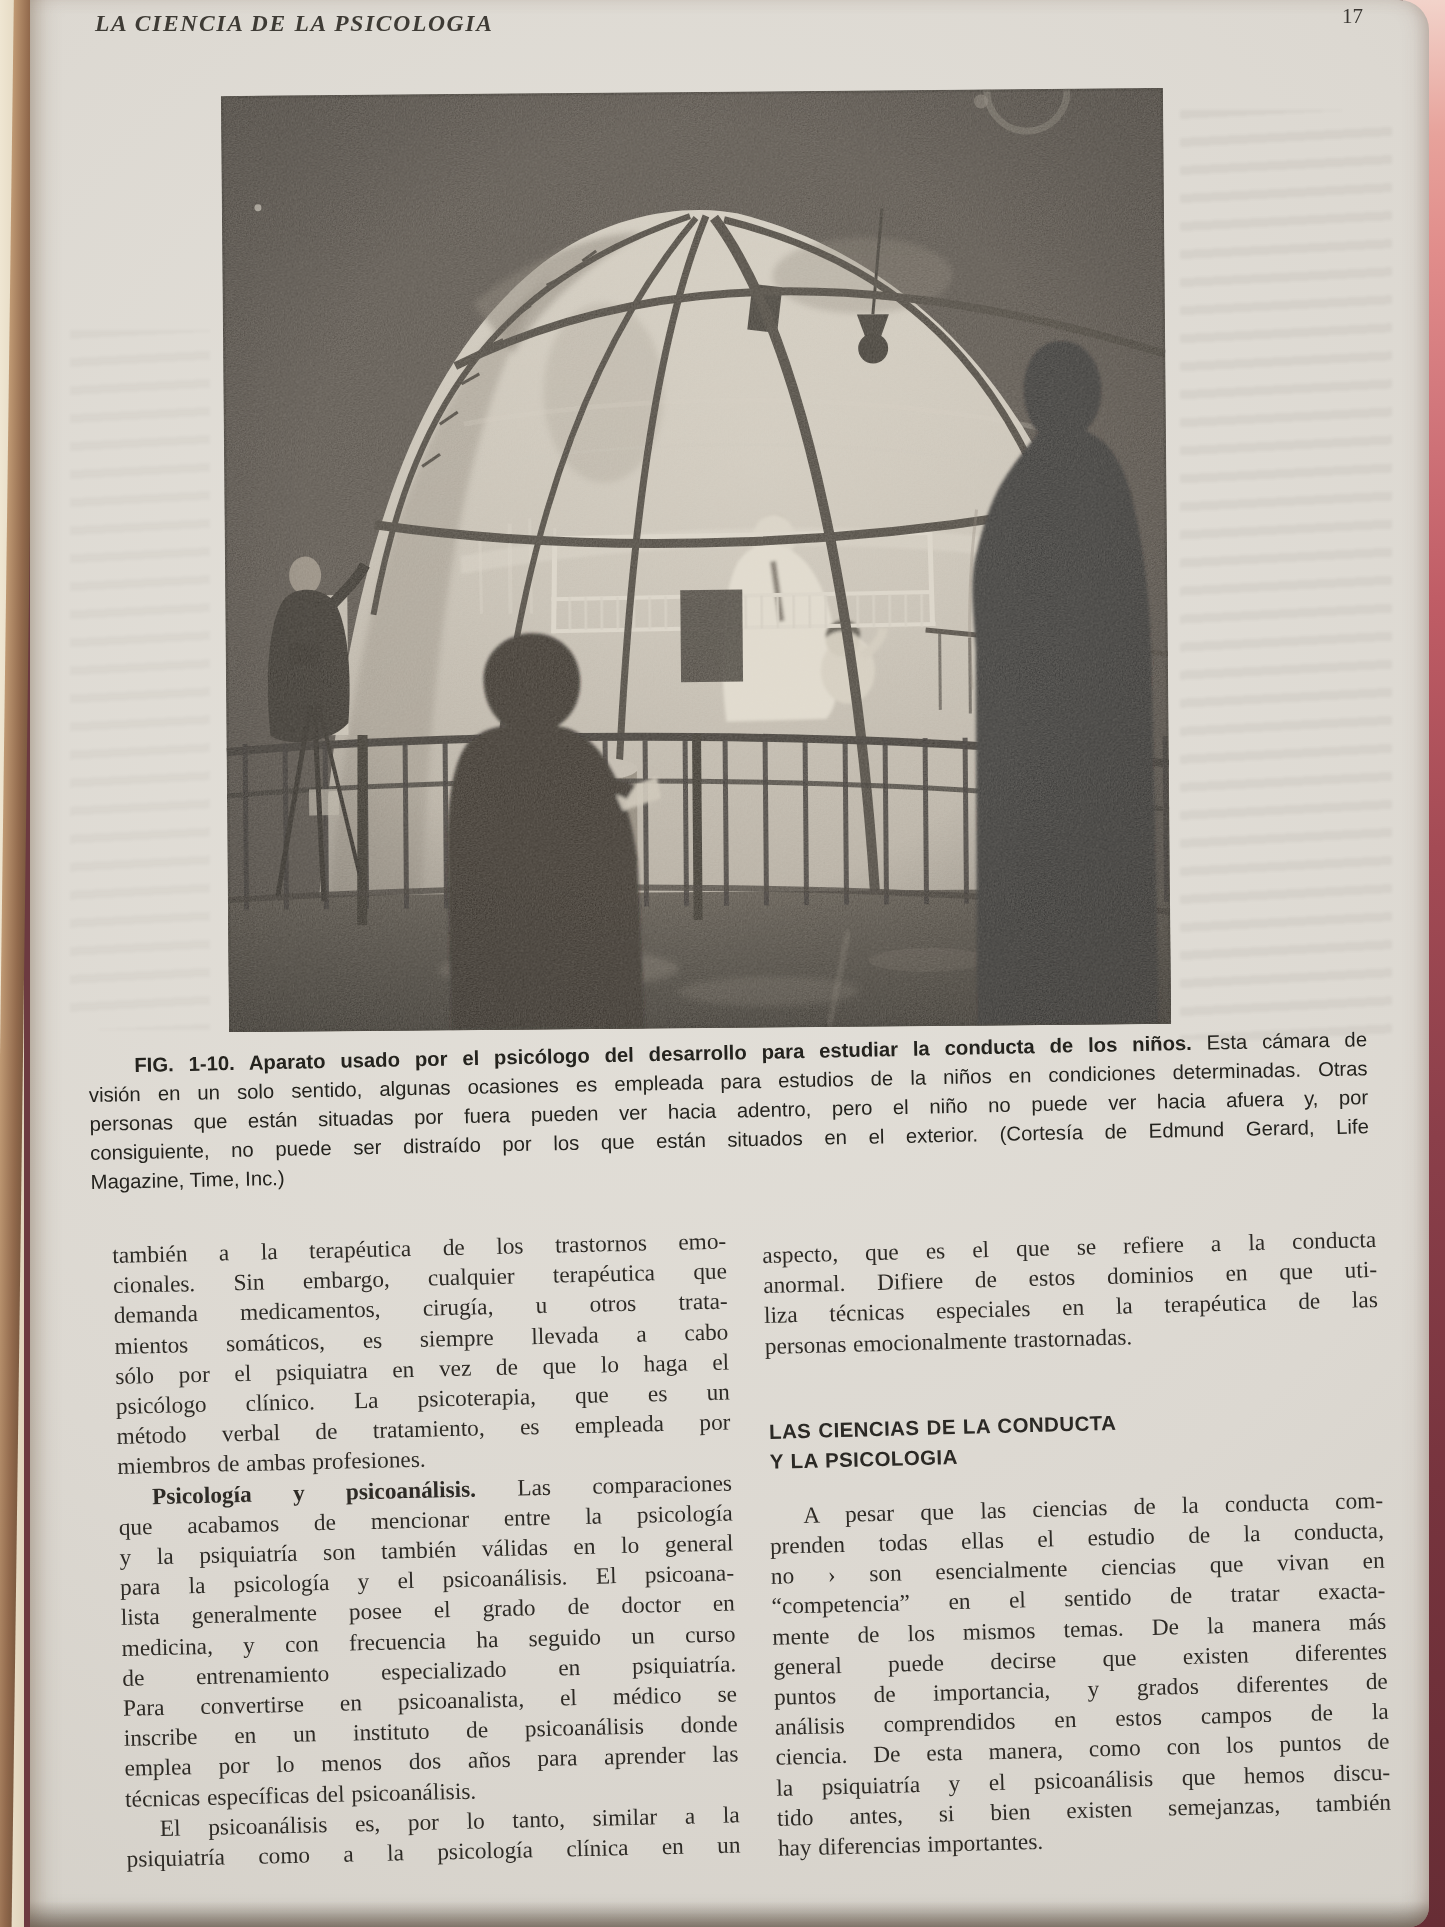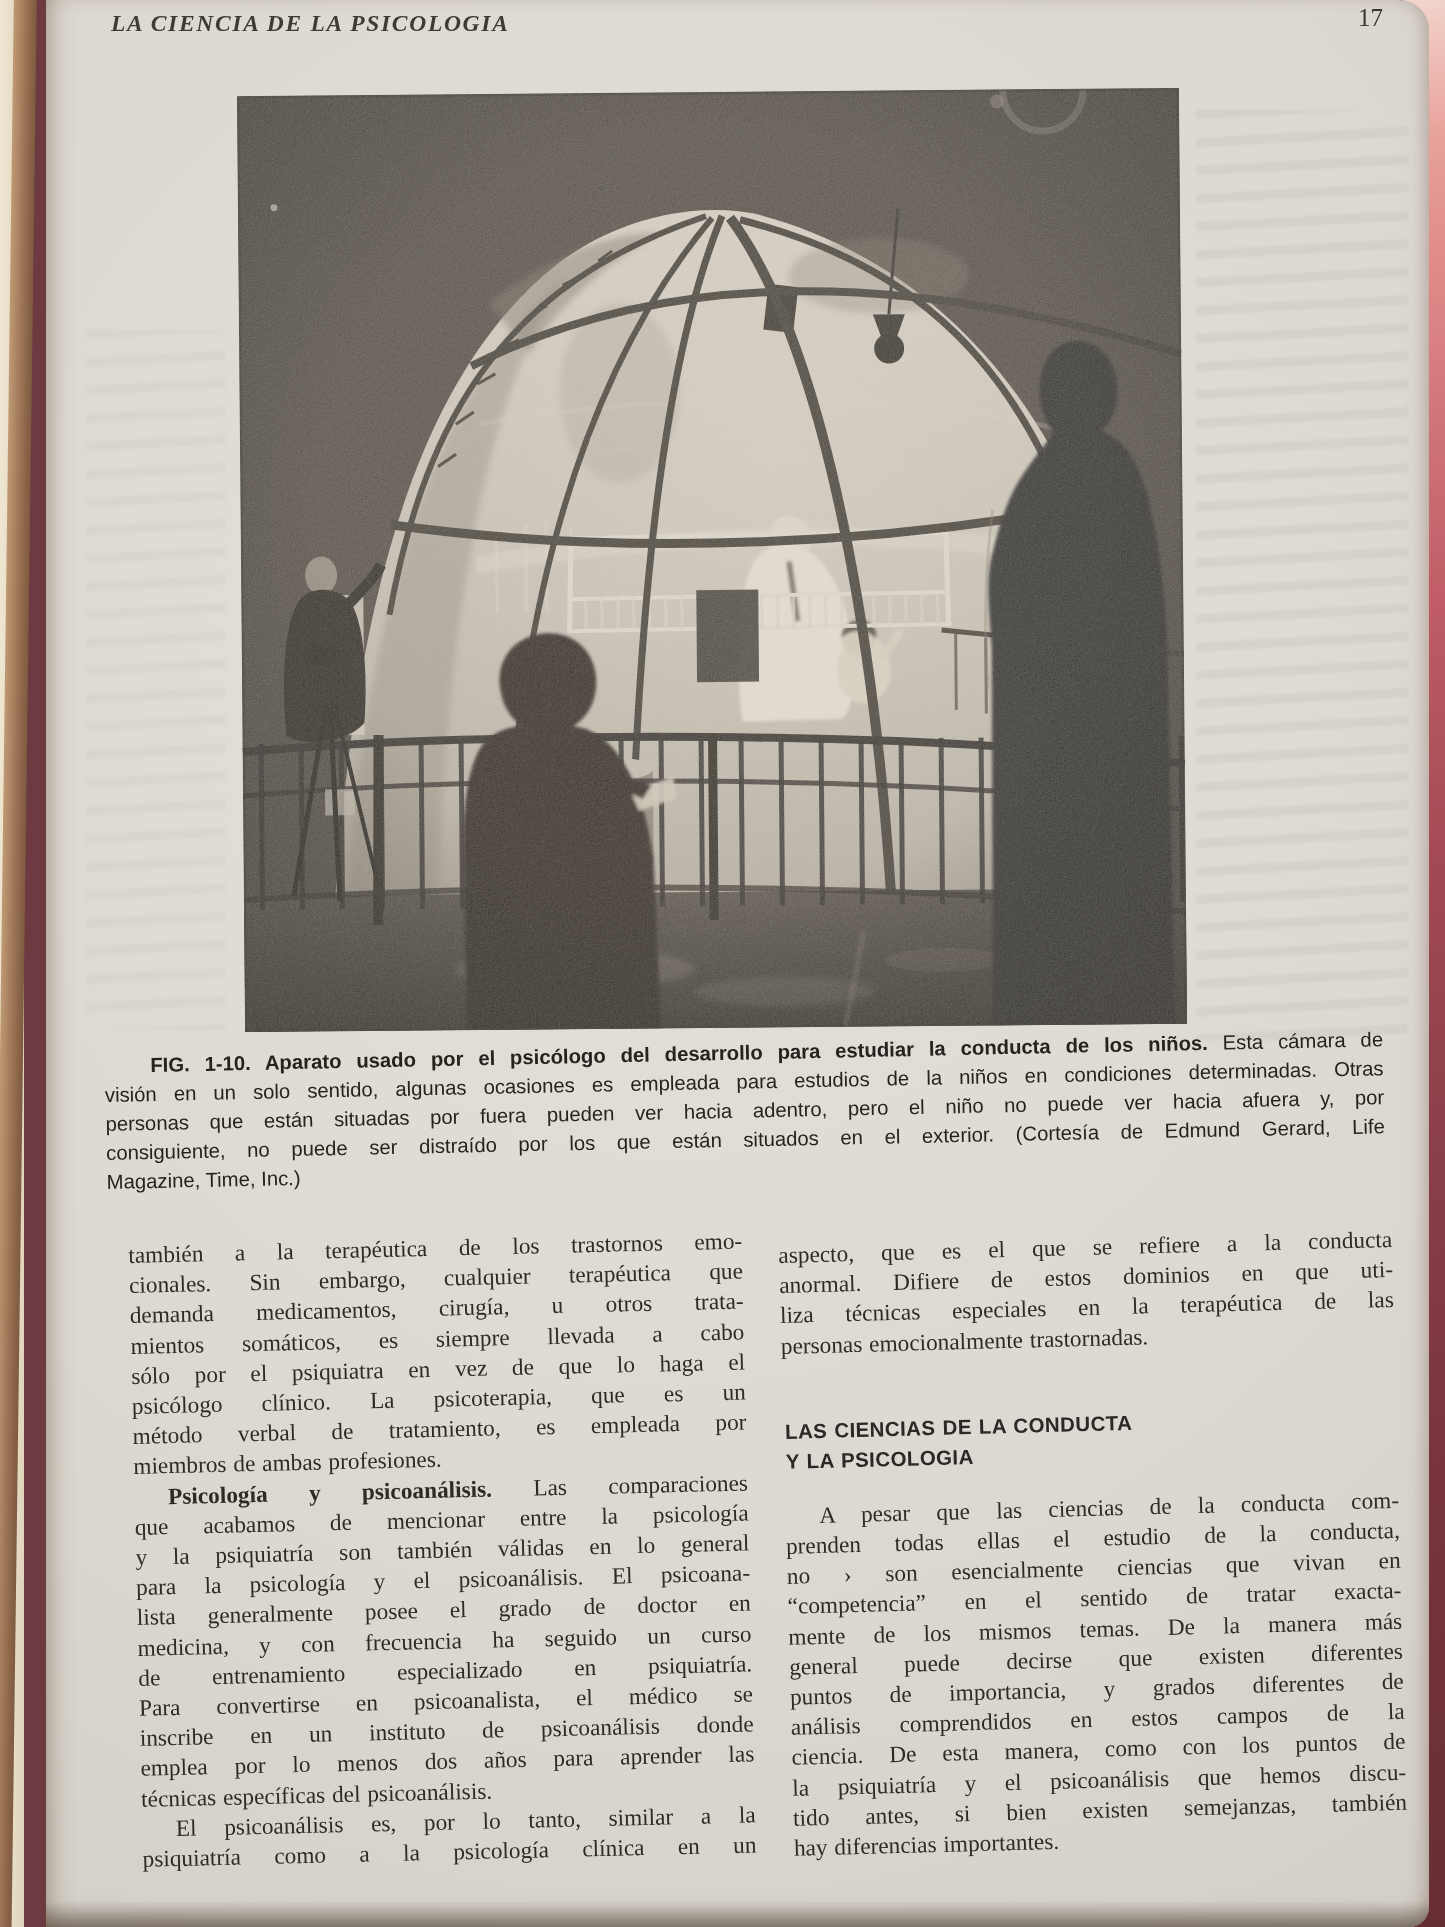--- a/index.html
+++ b/index.html
@@ -16,29 +16,29 @@
     background:linear-gradient(90deg,#c09a74,#91694c 70%,#7d5a40);
     transform:rotate(0.75deg);transform-origin:top left;}
   .speck{position:absolute;left:750px;top:4px;width:9px;height:14px;background:#3a3632;
     border-radius:50%;opacity:.7;}
   
   .sheet{position:absolute;left:30px;top:0;right:16px;bottom:0;
     background:radial-gradient(120% 90% at 45% 35%, #e4e1da 0%, #dcd8d1 55%, #d0ccc4 100%);
     border-radius:0 30px 20px 0;
     box-shadow: inset 18px 0 26px -14px rgba(120,95,70,.45),
                 inset -14px 0 22px -12px rgba(120,80,70,.35),
-                inset 0 -18px 24px -12px rgba(80,65,50,.45); margin-left: 16px;}
+                inset 0 -18px 24px -12px rgba(80,65,50,.45);}
   .ghost{position:absolute;opacity:.10;filter:blur(1.6px);
     background:repeating-linear-gradient(177deg, rgba(70,64,56,.55) 0 9px, rgba(70,64,56,0) 9px 28px);}
   .ghost-right{left:1150px;top:110px;width:212px;height:930px;}
   .ghost-left{left:40px;top:330px;width:140px;height:700px;opacity:.07;}
   .running-header{position:absolute;left:0;top:0;width:100%;height:60px;}
   .running-title{position:absolute;left:65px;top:10px;font-style:italic;font-weight:600;
     font-size:23.5px;letter-spacing:1.7px;color:#3e3b35;}
-  .page-number{position:absolute;left:1312px;top:4px;font-size:25px;color:#3a3733;}
+  .page-number{position:absolute;left:1312px;top:4px;font-size:21px;color:#3a3733;}
   .photo{position:absolute;left:195px;top:92px;width:942px;height:936px;
     transform:rotate(-0.5deg);}
   .photo svg{display:block;width:100%;height:100%;}
   .caption{position:absolute;left:58px;top:1052px;width:1279px;
     transform:rotate(-1.2deg);transform-origin:left top;
     font-family:"Liberation Sans",sans-serif;font-size:20.3px;line-height:29px;color:#24231e;}
   .cap-first{text-indent:46px;}
   .cap-bold{font-weight:700;}
   .cap-line{text-align:justify;text-align-last:justify;}
   .cap-line.endline{text-align-last:left;}

